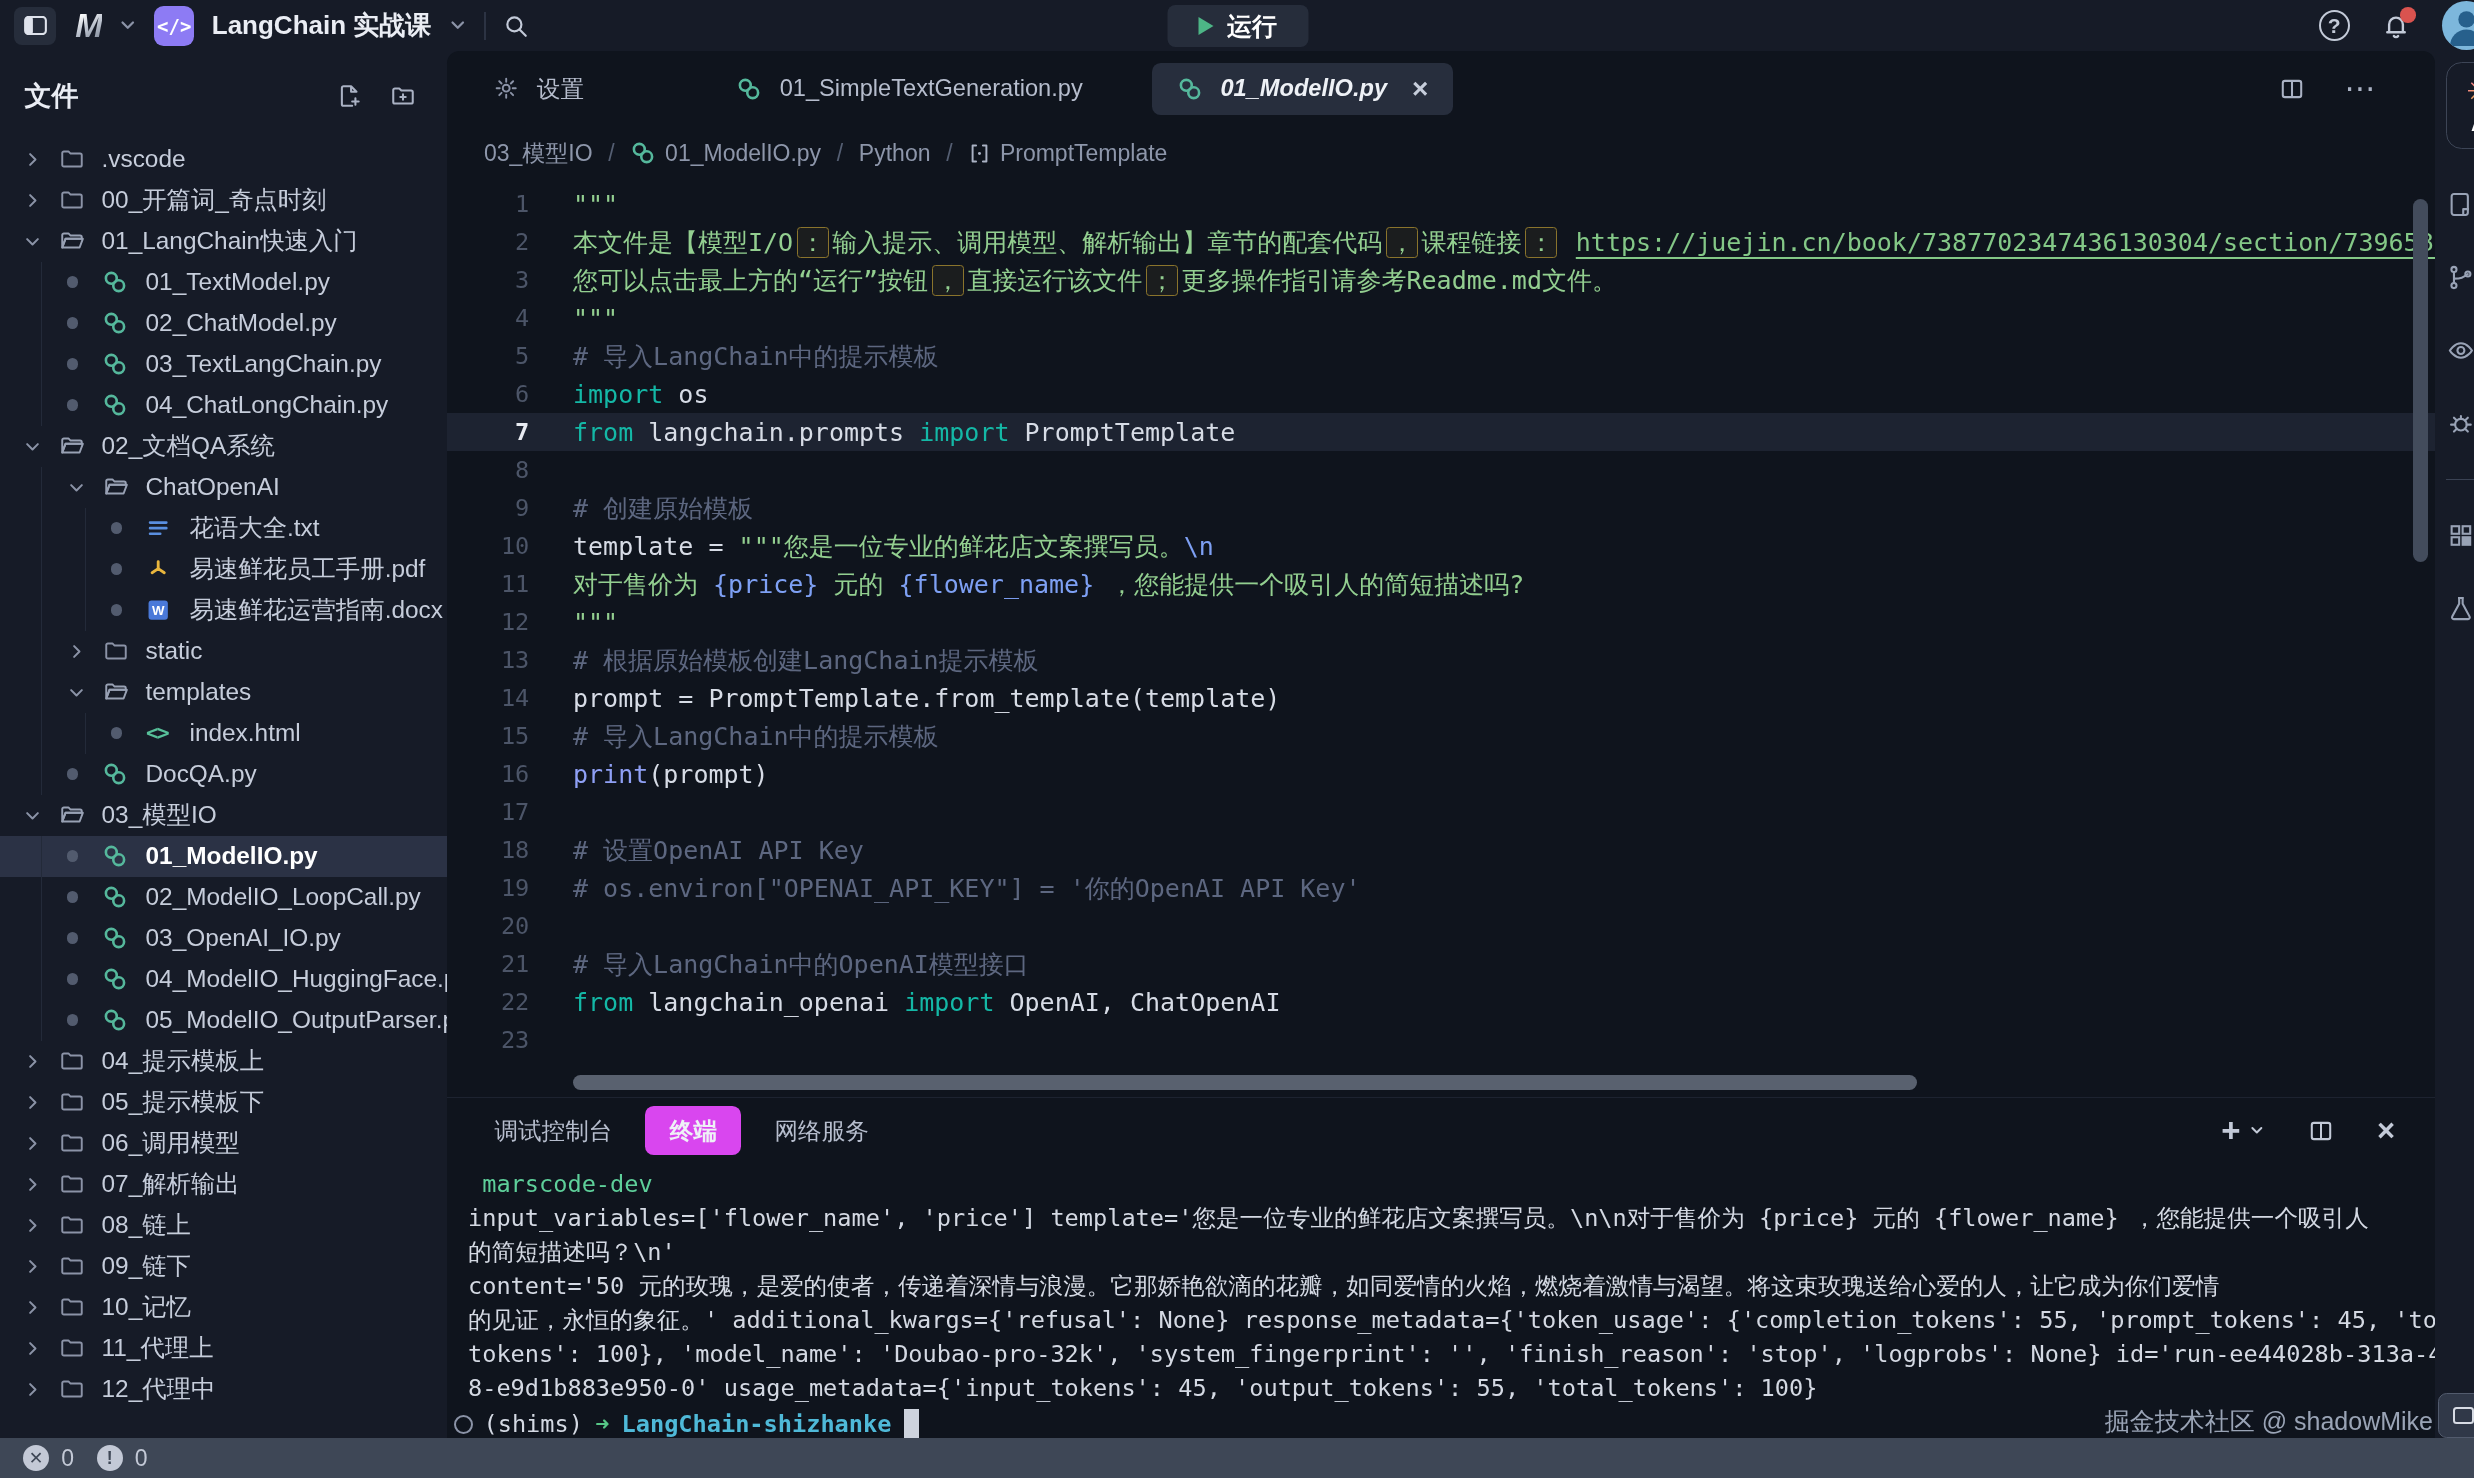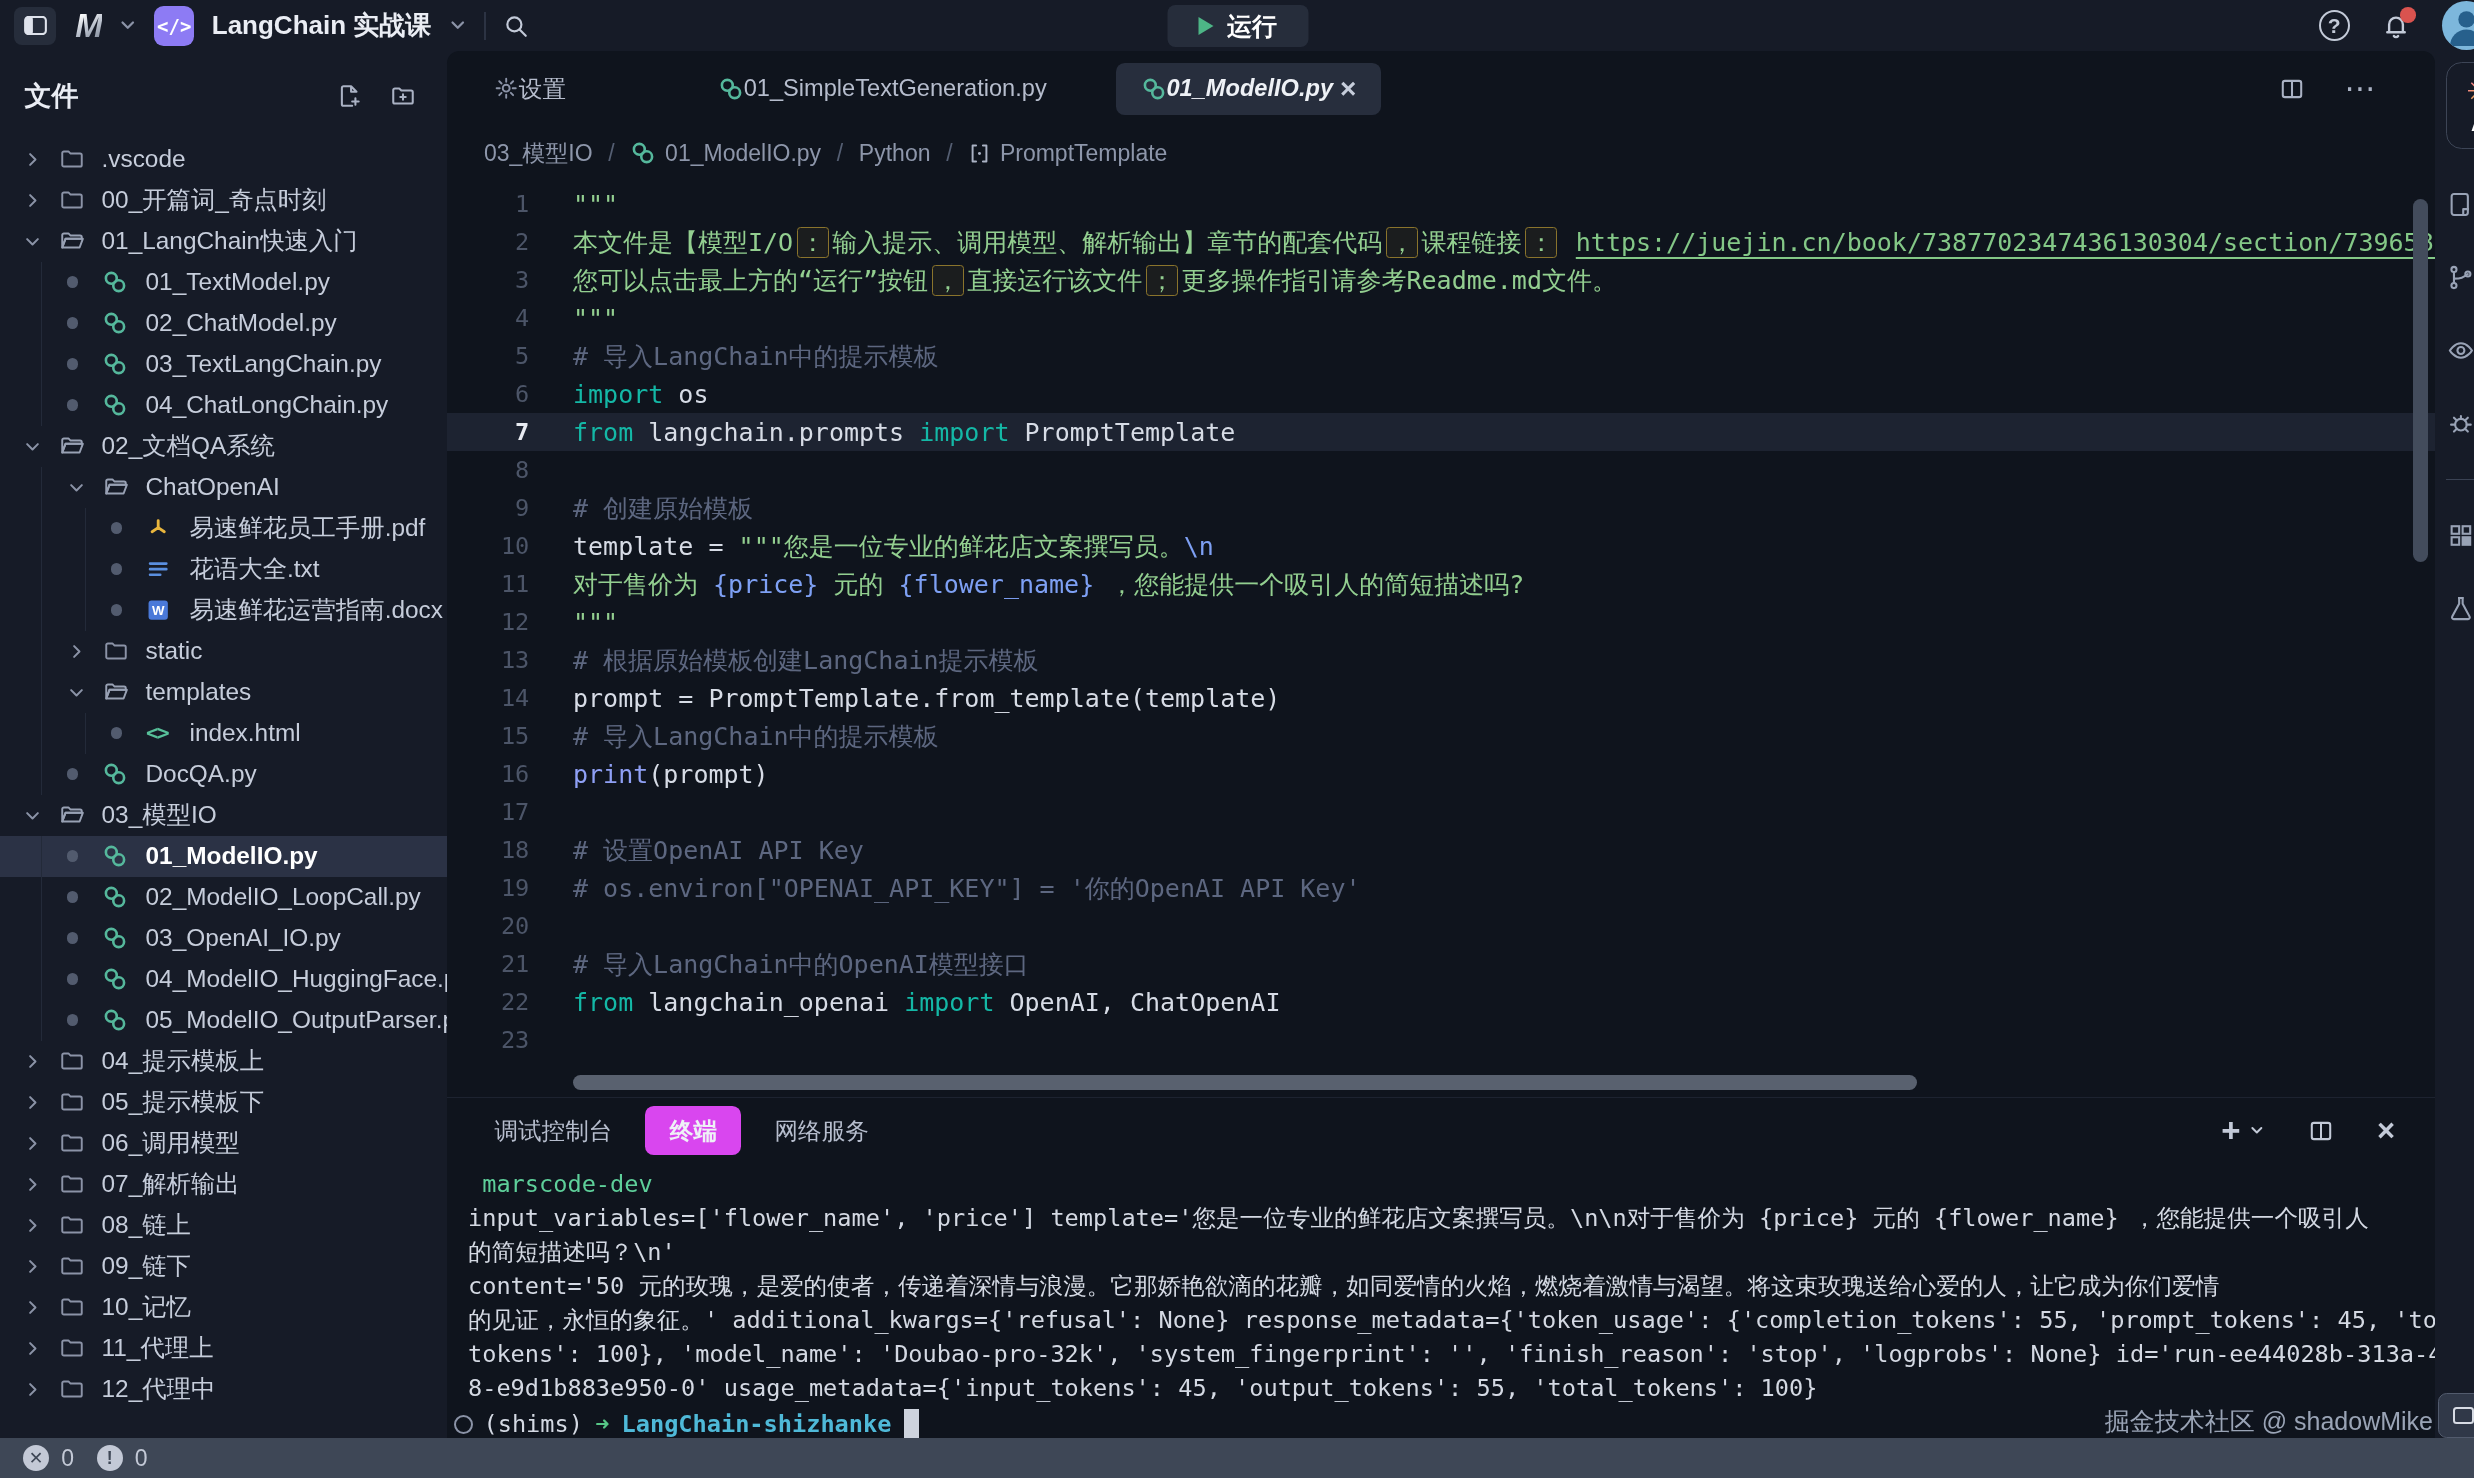--- a/index.html
+++ b/index.html
@@ -52,21 +52,21 @@
   .guide::before { content:''; position:absolute; left:17.5px; top:0; bottom:0; border-left:1.7px solid #232a39; }
   .slot-chev { width:35px; flex:none; display:flex; align-items:center; color:#8b93a7; }
   .slot-icon { width:40px; flex:none; display:flex; align-items:center; }
   .fdot { width:11.3px; height:11.3px; border-radius:50%; background:#525b6e; }
   .label { margin-left:3.5px; }
   .html-glyph { font-family:"DejaVu Sans Mono",monospace; font-size:21px; font-weight:700; color:#57c09a; letter-spacing:-1.7px; }
 
   
   .editor-shell { flex:1; display:flex; flex-direction:column; background:#0f141d; border-radius:12.2px 12.2px 0 0; position:relative; overflow:hidden; }
   .tabbar { height:75px; display:flex; align-items:center; padding:0 23px; position:relative; flex:none; }
-  .tab { display:flex; align-items:center; gap:0; height:52px; padding:0 24.4px; font-size:23.6px; color:#b6bdcd; border-radius:8.7px; cursor:pointer; }
+  .tab { display:flex; align-items:center; gap:18px; height:52px; padding:0 24.4px; font-size:23.6px; color:#b6bdcd; border-radius:8.7px; cursor:pointer; }
   .tab.active { background:#272e3d; color:#eef1f6; font-style:italic; font-weight:700; }
   .tab .tab-close { margin-left:7px; font-size:28px; line-height:1; color:#c6cddb; font-style:normal; }
   .tab-gap-lg { margin-right:103px; }
   .tab-gap-md { margin-right:45px; }
   .tabbar-actions { margin-left:auto; display:flex; align-items:center; gap:38px; color:#aab2c4; padding-right:35px; }
   .dots-glyph { font-size:31px; letter-spacing:1.7px; color:#aab2c4; }
 
   .breadcrumb { height:54px; display:flex; align-items:center; padding:0 37px; font-size:23px; color:#8d96aa; gap:15.7px; flex:none; }
   .crumb { display:flex; align-items:center; gap:8.7px; cursor:pointer; }
   .crumb-sep { color:#555f73; }
@@ -360,42 +360,42 @@
           <span class="label">ChatOpenAI</span>
         </div>
         <div class="tree-row">
           <span class="guide"></span>
           <span class="guide"></span>
           <span class="slot-chev">
             <span class="fdot"></span>
           </span>
           <span class="slot-icon">
             <span class="icon">
+              <svg width="24.4" height="24.4" viewBox="0 0 24 24" fill="none" stroke="#5a8fe0" stroke-width="2.6" stroke-linecap="round">
+                <path d="M4 6.5h16M4 12h16M4 17.5h10"></path>
+              </svg>
+            </span>
+          </span>
+          <span class="label">花语大全.txt</span>
+        </div>
+        <div class="tree-row">
+          <span class="guide"></span>
+          <span class="guide"></span>
+          <span class="slot-chev">
+            <span class="fdot"></span>
+          </span>
+          <span class="slot-icon">
+            <span class="icon">
               <svg width="24.4" height="24.4" viewBox="0 0 24 24" fill="none" stroke="#e9b63d" stroke-width="2.8" stroke-linecap="round">
                 <path d="M12 11.5V4.5M12 11.5l-6 4M12 11.5l6 4"></path>
                 <circle cx="12" cy="11.5" r="1.4" fill="#e9b63d" stroke="none"></circle>
               </svg>
             </span>
           </span>
           <span class="label">易速鲜花员工手册.pdf</span>
-        </div>
-        <div class="tree-row">
-          <span class="guide"></span>
-          <span class="guide"></span>
-          <span class="slot-chev">
-            <span class="fdot"></span>
-          </span>
-          <span class="slot-icon">
-            <span class="icon">
-              <svg width="24.4" height="24.4" viewBox="0 0 24 24" fill="none" stroke="#5a8fe0" stroke-width="2.6" stroke-linecap="round">
-                <path d="M4 6.5h16M4 12h16M4 17.5h10"></path>
-              </svg>
-            </span>
-          </span>
-          <span class="label">花语大全.txt</span>
         </div>
         <div class="tree-row">
           <span class="guide"></span>
           <span class="guide"></span>
           <span class="slot-chev">
             <span class="fdot"></span>
           </span>
           <span class="slot-icon">
             <span class="icon">
               <svg width="24.4" height="24.4" viewBox="0 0 24 24" style="font-size:28px">

